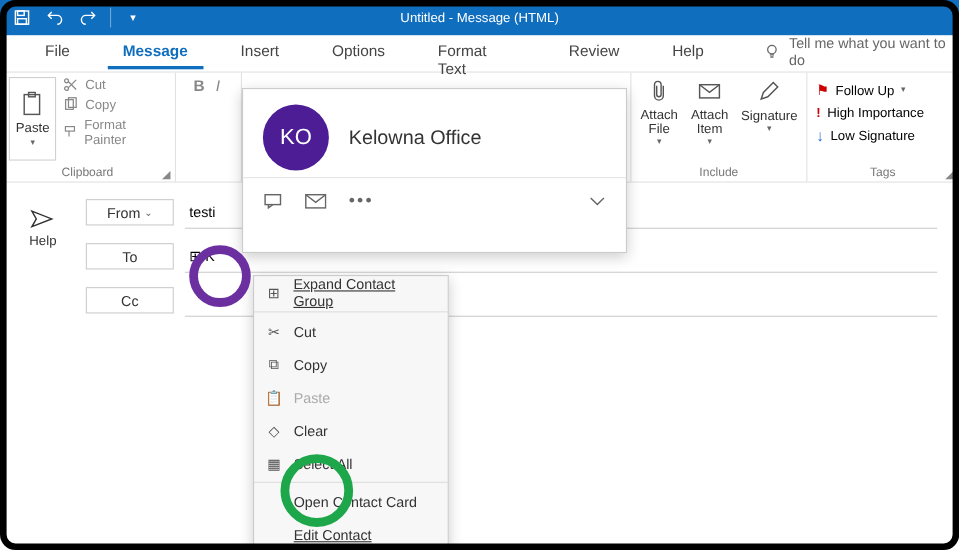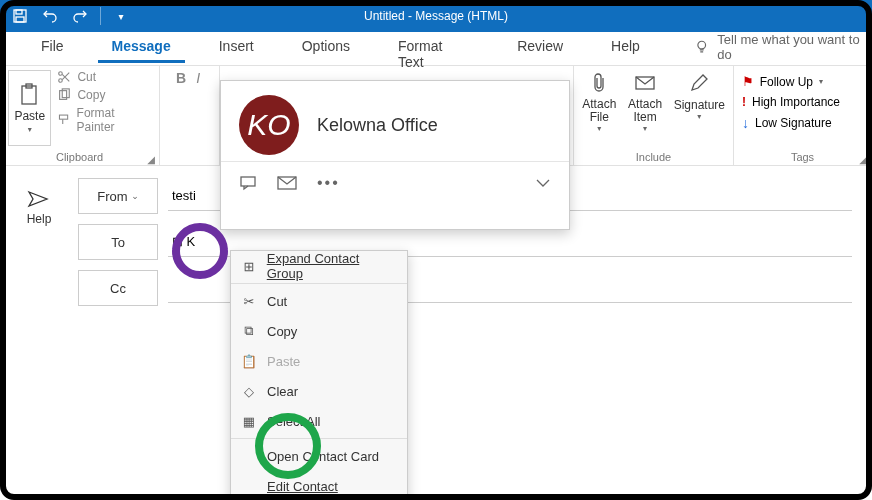--- a/index.html
+++ b/index.html
@@ -30,26 +30,26 @@
 .tag-item { display:flex; align-items:center; gap:6px; }
 .flag { color:#c00; font-size:13px; }
 .bang-red { color:#c00; font-weight:bold; }
 .arrow-blue { color:#2a6fdb; font-size:14px; }
 .compose { display:flex; padding-top:12px; gap:0; }
 .send-col { width:78px; display:flex; flex-direction:column; align-items:center; padding-top:12px; }
 .send-btn { font-size:12px; color:#333; display:flex; flex-direction:column; align-items:center; gap:4px; }
 .send-ic { font-size:20px; color:#333; }
 .fields { flex:1; padding-right:20px; }
 .field-row { display:flex; align-items:center; margin-bottom:10px; }
-.fld-btn { width:80px; height:36px; border:1px solid #ccc; background:#fff; display:flex; align-items:center; justify-content:center; font-size:13px; color:#333; margin-right:10px; }
+.fld-btn { width:80px; height:24px; border:1px solid #ccc; background:#fff; display:flex; align-items:center; justify-content:center; font-size:13px; color:#333; margin-right:10px; }
 .fld-input { flex:1; height:30px; border:none; border-bottom:1px solid #ccc; font-size:13px; padding:0 4px; }
 .fld-label { width:80px; text-align:center; font-size:13px; color:#555; margin-right:10px; }
 .contact-card { position:absolute; left:220px; top:80px; width:350px; height:150px; background:#fff; border:1px solid #ccc; box-shadow:0 4px 12px rgba(0,0,0,0.2); z-index:50; }
 .contact-top { display:flex; align-items:center; padding:14px 18px 6px 18px; gap:18px; }
-.avatar { width:60px; height:60px; border-radius:50%; background:#7f1d1d; color:#fff; display:flex; align-items:center; justify-content:center; font-size:30px; font-weight:500;font-style:italic; }
+.avatar { width:60px; height:60px; border-radius:50%; background:#4c1d95; color:#fff; display:flex; align-items:center; justify-content:center; font-size:20px; font-weight:500; }
 .contact-name { font-size:18px; color:#333; }
 .contact-actions { border-top:1px solid #e5e5e5; height:42px; display:flex; align-items:center; padding:0 18px; gap:20px; color:#666; }
 .ca-sep { flex:1; }
 .ctx-menu { position:absolute; left:230px; top:250px; width:178px; background:#f7f7f7; border:1px solid #ccc; box-shadow:0 4px 12px rgba(0,0,0,0.2); z-index:40; }
 .ctx-item { height:30px; display:flex; align-items:center; padding:0 10px; gap:10px; font-size:13px; color:#333; }
 .ctx-item.disabled { color:#aaa; }
 .ctx-sep { height:1px; background:#ddd; margin:2px 0; }
 .ctx-ic { width:16px; text-align:center; color:#555; font-size:13px; }
 .circle { position:absolute; border-radius:50%; border:8px solid; background:transparent; z-index:60; }
 .circle.purple { width:56px; height:56px; border-color:#6b2fa0; left:172px; top:223px; }

